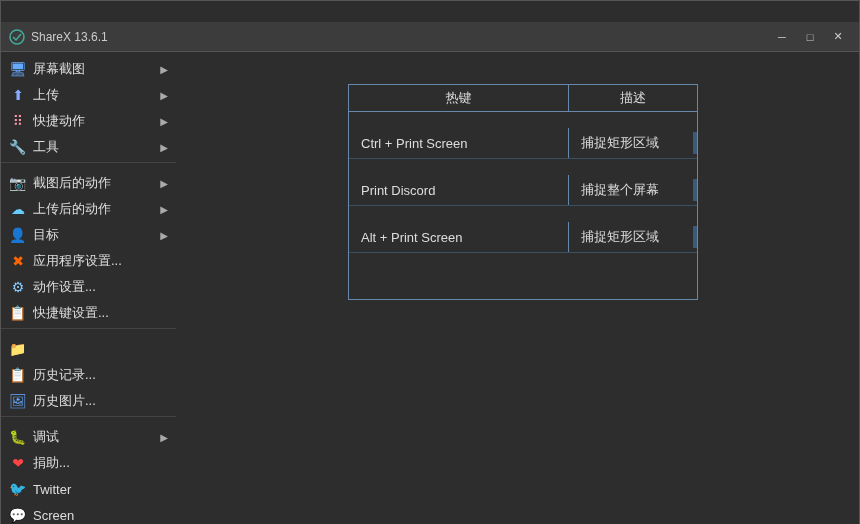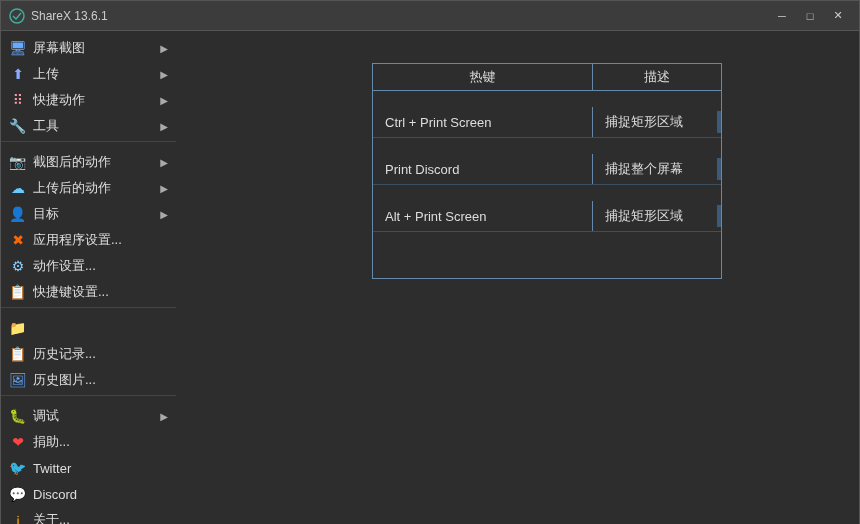--- a/index.html
+++ b/index.html
@@ -24,20 +24,21 @@
     }
 
     .titlebar {
       height: 30px;
       background: #3c3c3c;
       display: flex;
       align-items: center;
       padding: 0 8px;
       flex-shrink: 0;
       border-bottom: 1px solid #555;
+      margin-top: 21px;
     }
 
     .titlebar-icon {
       width: 16px;
       height: 16px;
       margin-right: 6px;
     }
 
     .titlebar-title {
       font-size: 12px;
@@ -111,21 +112,21 @@
 
     .menu-divider {
       height: 6px;
       border-top: 1px solid #444;
       margin: 2px 0;
     }
 
     
     .hotkey-panel {
       position: absolute;
-      left: 196px;
+      left: 172px;
       top: 32px;
       background: #2d2d2d;
       border: 1px solid #6688aa;
       min-width: 350px;
       z-index: 100;
     }
 
     .hotkey-header {
       display: flex;
       border-bottom: 1px solid #6688aa;
@@ -324,21 +325,21 @@
         <div class="menu-item">
           <span class="icon">
             <span style="color:#1da1f2;font-size:14px;">🐦</span>
           </span>
           <span class="label">Twitter</span>
         </div>
         <div class="menu-item">
           <span class="icon">
             <span style="color:#7289da;font-size:14px;">💬</span>
           </span>
-          <span class="label">Discord</span>
+          <span class="label">Screen</span>
         </div>
         <div class="menu-item">
           <span class="icon">
             <span style="color:#fa0;font-size:14px;">ℹ</span>
           </span>
           <span class="label">关于...</span>
         </div>
       </div>
 
     <div class="content-area">

